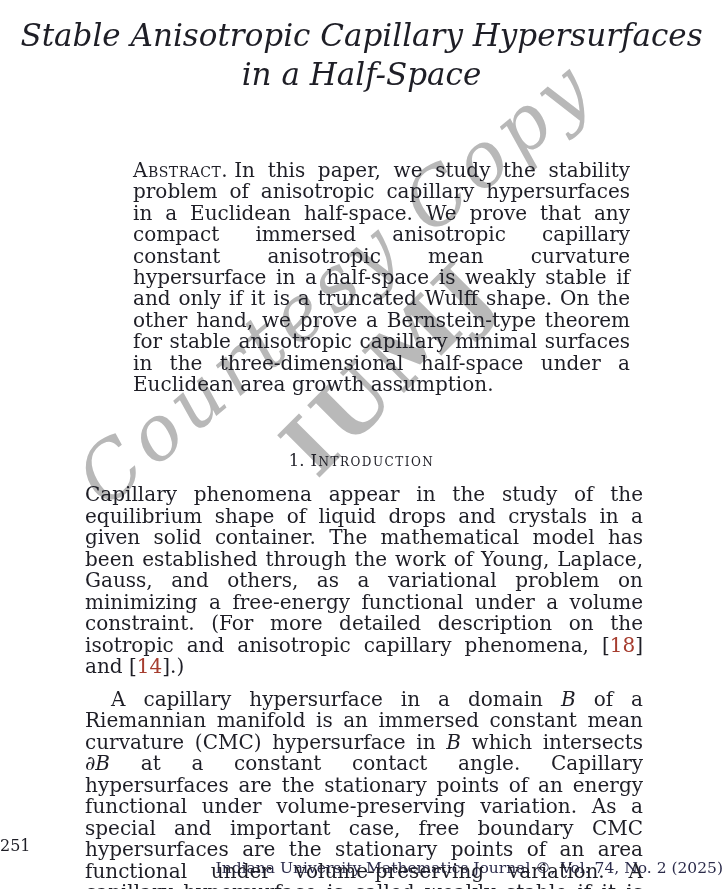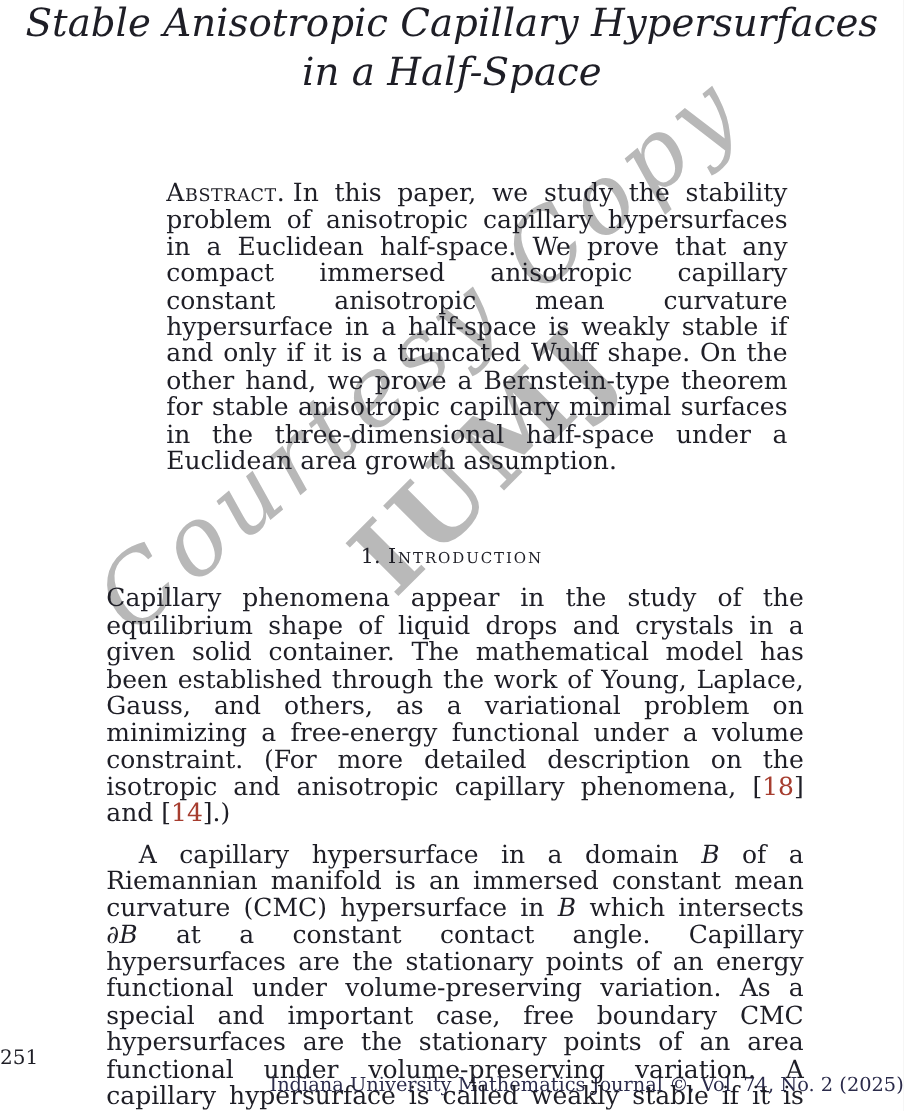--- a/index.html
+++ b/index.html
@@ -29,20 +29,21 @@
   }
   .wm-iumj{
     left:388px;top:368px;
     transform:translate(-50%,-50%) rotate(-45deg);
     font-size:82px;font-weight:bold;letter-spacing:5px;
     color:var(--wm-dark);opacity:.75;
   }
   
   .content{position:relative;z-index:2;}
   .title{
+    padding-top:16px;
     text-align:center;
     font-style:italic;
     font-size:31px;line-height:39px;
   }
   .authors{
     margin-top:10px;
     text-align:center;
     font-variant:small-caps;
     font-size:19px;letter-spacing:1px;
   }

